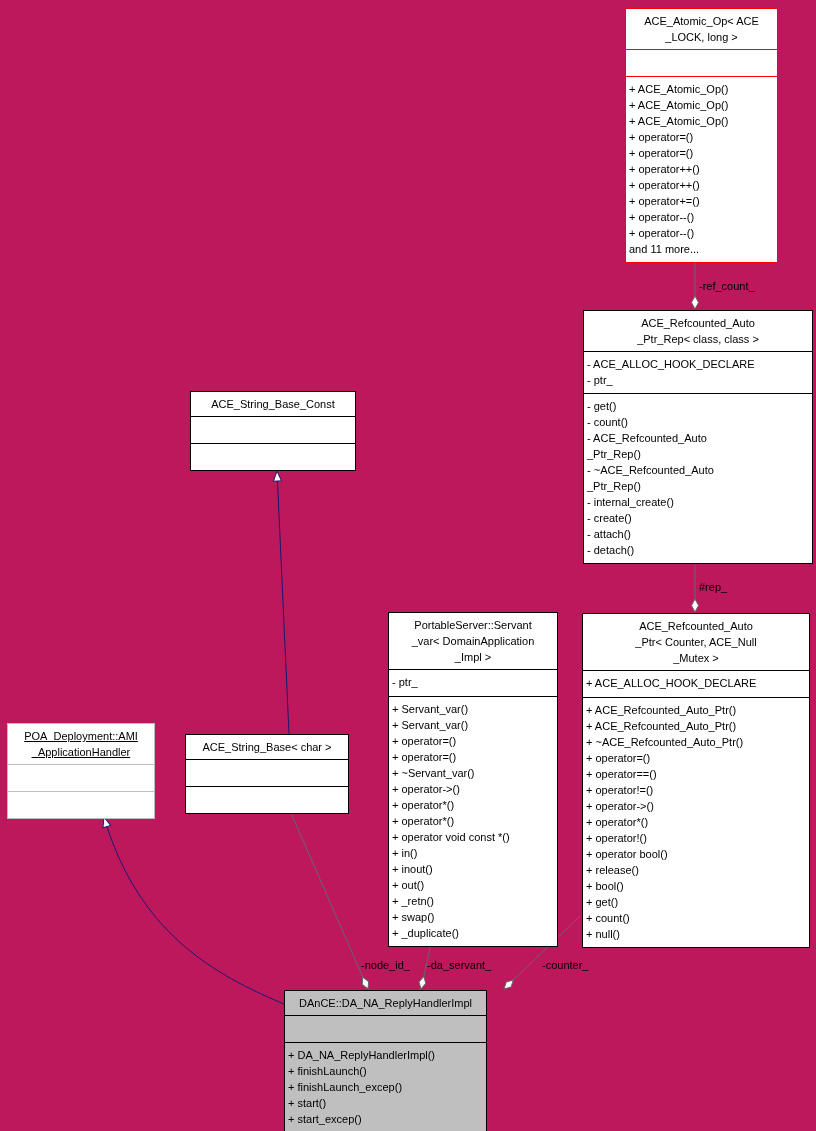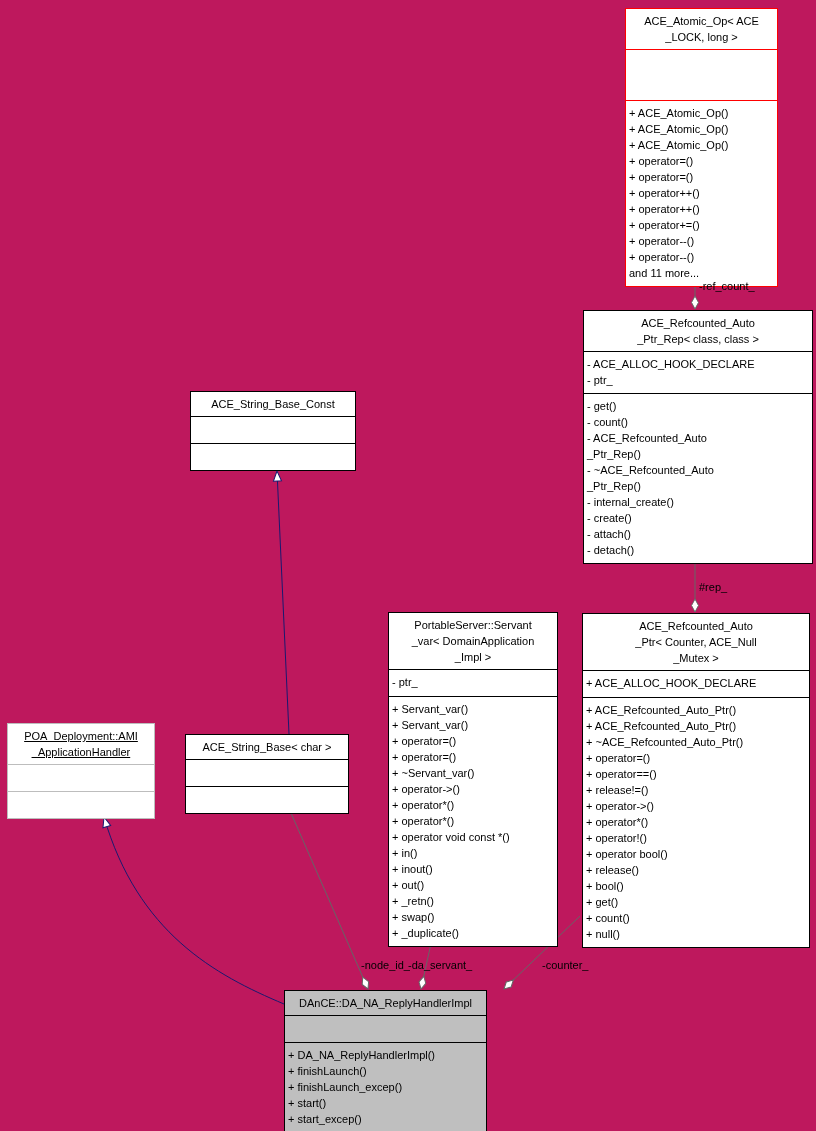--- a/index.html
+++ b/index.html
@@ -35,21 +35,21 @@
     padding: 4px 3px 5px 3px;
     min-height: 17px;
     box-sizing: content-box;
   }
   .uml-sec + .uml-sec { border-top: 1px solid #000000; }
   .member-line { white-space: pre-line; }
 
   
   #box-atomic-op        { left: 625px; top: 8px;   width: 153px; border-color: #ff0000; }
   #box-atomic-op .uml-title { border-color: #ff0000; }
-  #box-atomic-op .uml-sec + .uml-sec { border-color: #ff0000; margin-top: 24px; }
+  #box-atomic-op .uml-sec + .uml-sec { border-color: #ff0000; }
 
   #box-ptr-rep          { left: 583px; top: 310px; width: 230px; }
   #box-auto-ptr         { left: 582px; top: 613px; width: 228px; }
   #box-servant-var      { left: 388px; top: 612px; width: 170px; }
   #box-string-base-const{ left: 190px; top: 391px; width: 166px; }
   #box-string-base-char { left: 185px; top: 734px; width: 164px; }
 
   #box-poa-handler      { left: 7px;   top: 723px; width: 148px; border-color: #bdbdbd; text-decoration: underline; }
   #box-poa-handler .uml-title { border-color: #bdbdbd; }
   #box-poa-handler .uml-sec + .uml-sec { border-color: #bdbdbd; }
@@ -58,21 +58,21 @@
 
   .edge-label {
     position: absolute;
     white-space: nowrap;
     color: #000000;
     margin-top: 12px;
   }
   #lbl-ref-count  { left: 699px; top: 266px; }
   #lbl-rep        { left: 699px; top: 567px; }
   #lbl-node-id    { left: 361px; top: 945px; }
-  #lbl-da-servant { left: 408px; top: 945px; }
+  #lbl-da-servant { left: 427px; top: 945px; }
   #lbl-counter    { left: 542px; top: 945px; }
 </style>
 </head>
 <body>
 
 <div id="diagram">
 
   <svg id="edges" width="816" height="1131" viewBox="0 0 816 1131" xmlns="http://www.w3.org/2000/svg">
     <defs>
       <marker id="m-diamond" markerUnits="userSpaceOnUse" markerWidth="16" markerHeight="10" refX="14" refY="4.5" orient="auto">
@@ -139,21 +139,21 @@
 _Mutex &gt;</div>
     <div class="uml-sec">
         <div class="member-line">+ ACE_ALLOC_HOOK_DECLARE</div>
       </div>
     <div class="uml-sec">
         <div class="member-line">+ ACE_Refcounted_Auto_Ptr()</div>
         <div class="member-line">+ ACE_Refcounted_Auto_Ptr()</div>
         <div class="member-line">+ ~ACE_Refcounted_Auto_Ptr()</div>
         <div class="member-line">+ operator=()</div>
         <div class="member-line">+ operator==()</div>
-        <div class="member-line">+ release!=()</div>
+        <div class="member-line">+ operator!=()</div>
         <div class="member-line">+ operator-&gt;()</div>
         <div class="member-line">+ operator*()</div>
         <div class="member-line">+ operator!()</div>
         <div class="member-line">+ operator bool()</div>
         <div class="member-line">+ release()</div>
         <div class="member-line">+ bool()</div>
         <div class="member-line">+ get()</div>
         <div class="member-line">+ count()</div>
         <div class="member-line">+ null()</div>
       </div>

